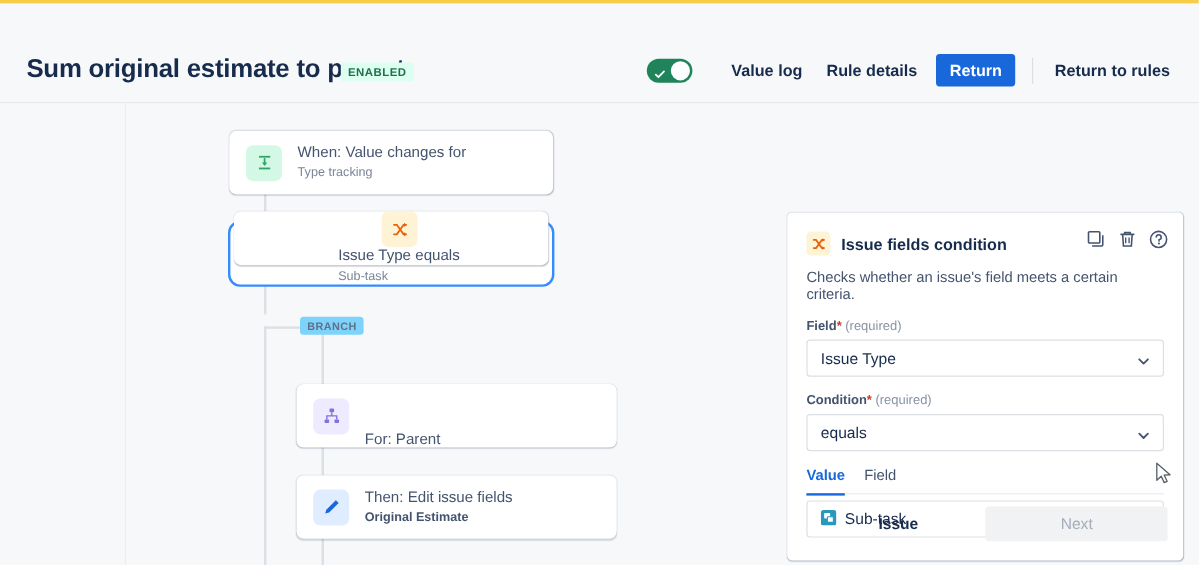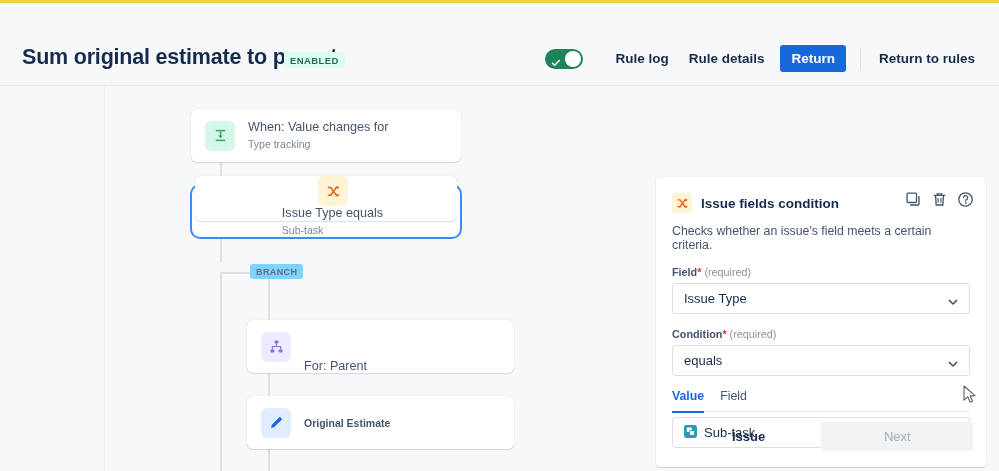--- a/index.html
+++ b/index.html
@@ -204,21 +204,21 @@
 
     <div class="header-actions">
       <div class="toggle">
         <span class="check">
           <svg width="10" height="10" viewBox="0 0 12 12">
               <path d="M1.8 6.2 L4.4 8.8 L10 3" stroke="#ffffff" stroke-width="1.8" fill="none" stroke-linecap="round" stroke-linejoin="round"></path>
             </svg>
         </span>
         <span class="knob"></span>
       </div>
-      <span class="hdr-link">Rule log</span>
+      <span class="hdr-link">Value log</span>
       <span class="hdr-link">Rule details</span>
       <button class="hdr-btn-update">Return</button>
       <span class="hdr-divider"></span>
       <span class="hdr-link">Return to rules</span>
     </div>
   </div>
 
   <div class="body-area">
 
     <div class="left-rail"></div>
@@ -277,20 +277,21 @@
         </div>
       </div>
 
       <div class="node node-4">
         <div class="node-icon ic-blue">
           <svg width="15" height="15" viewBox="0 0 16 16">
             <path d="M11.6 1.9 L14.1 4.4 L5.6 12.9 L2.2 13.8 L3.1 10.4 Z" fill="#1868db"></path>
           </svg>
         </div>
         <div class="node-text">
+          <div class="node-title">Then: Edit issue fields</div>
           <div class="node-sub bold">Original Estimate</div>
         </div>
       </div>
     </div>
 
     <div class="panel">
 
       <div class="panel-head">
         <div class="panel-head-icon">
           <svg width="13" height="13" viewBox="0 0 16 16">

